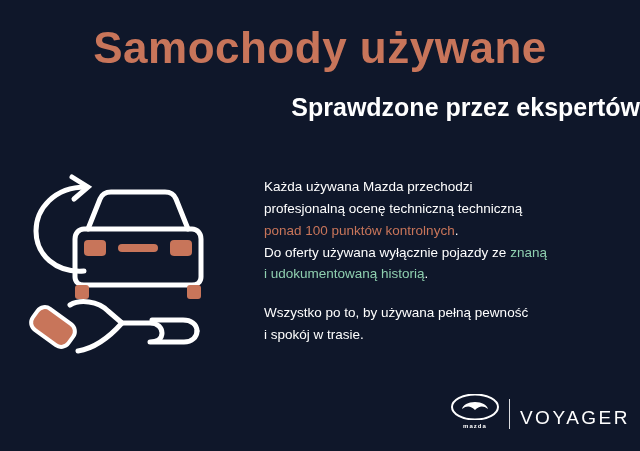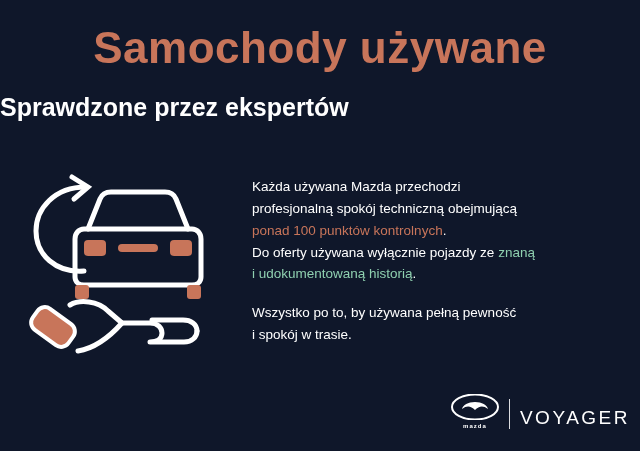--- a/index.html
+++ b/index.html
@@ -31,40 +31,40 @@
     font-weight: bold;
     color: #c8755a;
     letter-spacing: 0.5px;
     line-height: 1.1;
   }
   .subheadline {
     position: absolute;
     top: 92px;
     left: 0;
     width: 640px;
-    text-align: left;
+    text-align: right;
     font-size: 25px;
     font-weight: bold;
     color: #ffffff;
     line-height: 1.2;
   }
 
   
   .illustration {
     position: absolute;
     left: 26px;
     top: 165px;
     width: 200px;
     height: 200px;
   }
 
   
   .copy {
     position: absolute;
-    left: 252px;
+    left: 264px;
     top: 176px;
     width: 370px;
     color: #ffffff;
     font-size: 13.5px;
     line-height: 1.62;
   }
   .copy p {
     margin: 0 0 0 0;
   }
   .copy .gap {
@@ -138,21 +138,21 @@
         <path d="M96 158 C80 176 64 184 52 186"></path>
       </g>
       <g fill="#c8755a" stroke="#ffffff" stroke-width="4" stroke-linejoin="round">
         <rect x="5" y="149" width="44" height="26" rx="9" transform="rotate(36 27 162)"></rect>
       </g>
     </svg>
   </div>
 
   <div class="copy">
     <p>Każda używana Mazda przechodzi</p>
-    <p>profesjonalną spokój techniczną obejmującą</p>
+    <p>profesjonalną ocenę techniczną techniczną</p>
     <p>
       <span class="accent-orange">ponad 100 punktów kontrolnych</span><span>.</span>
     </p>
     <p>
       <span>Do oferty używana wyłącznie pojazdy ze </span><span class="accent-green">znaną</span>
     </p>
     <p>
       <span class="accent-green"> i udokumentowaną historią</span><span>.</span>
     </p>
     <div class="gap"></div>

